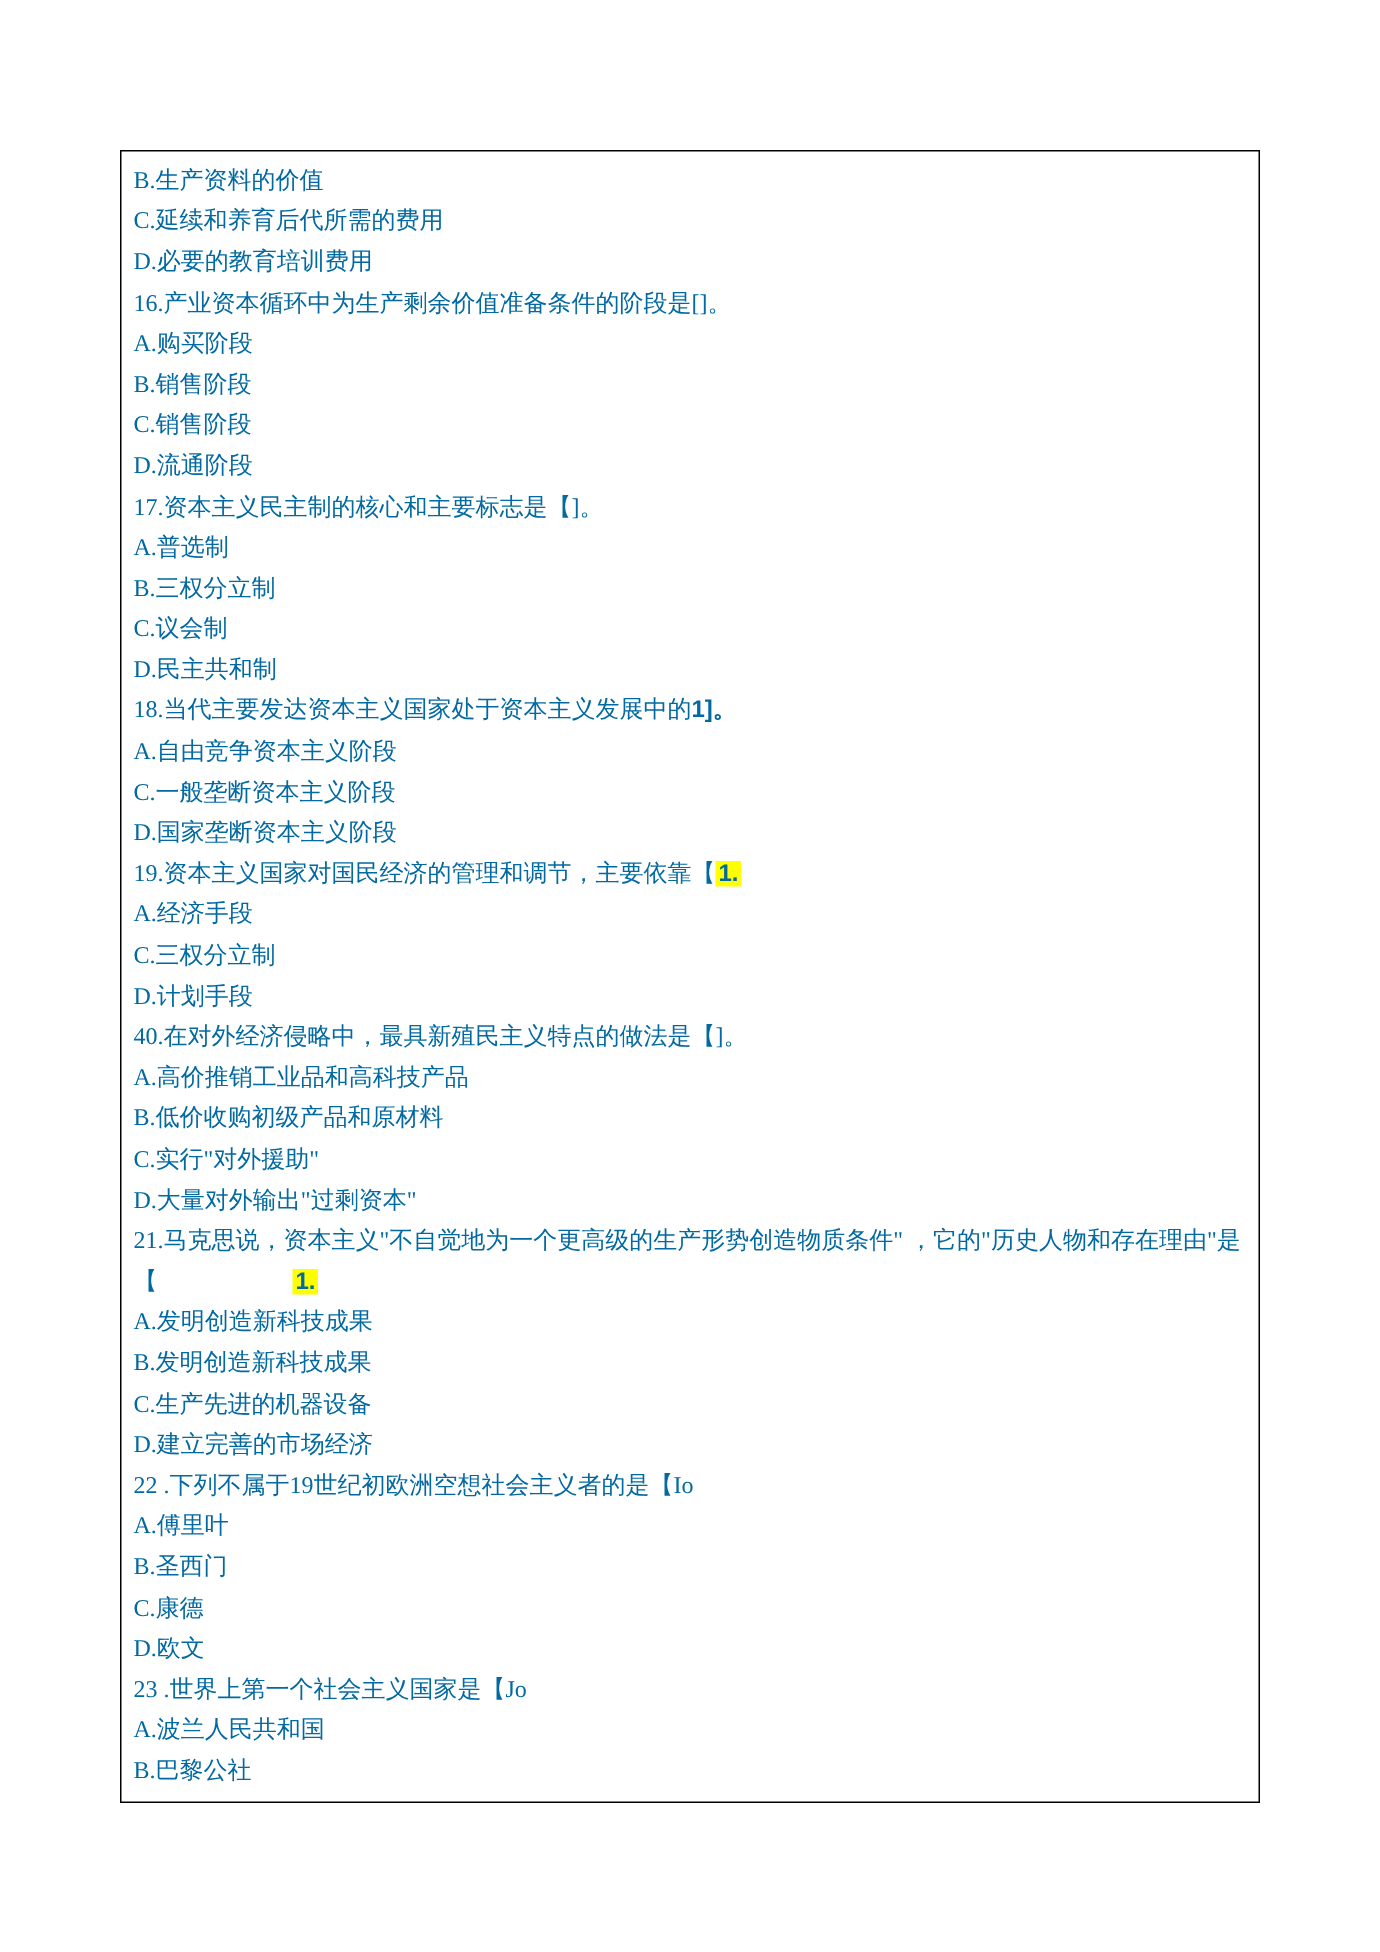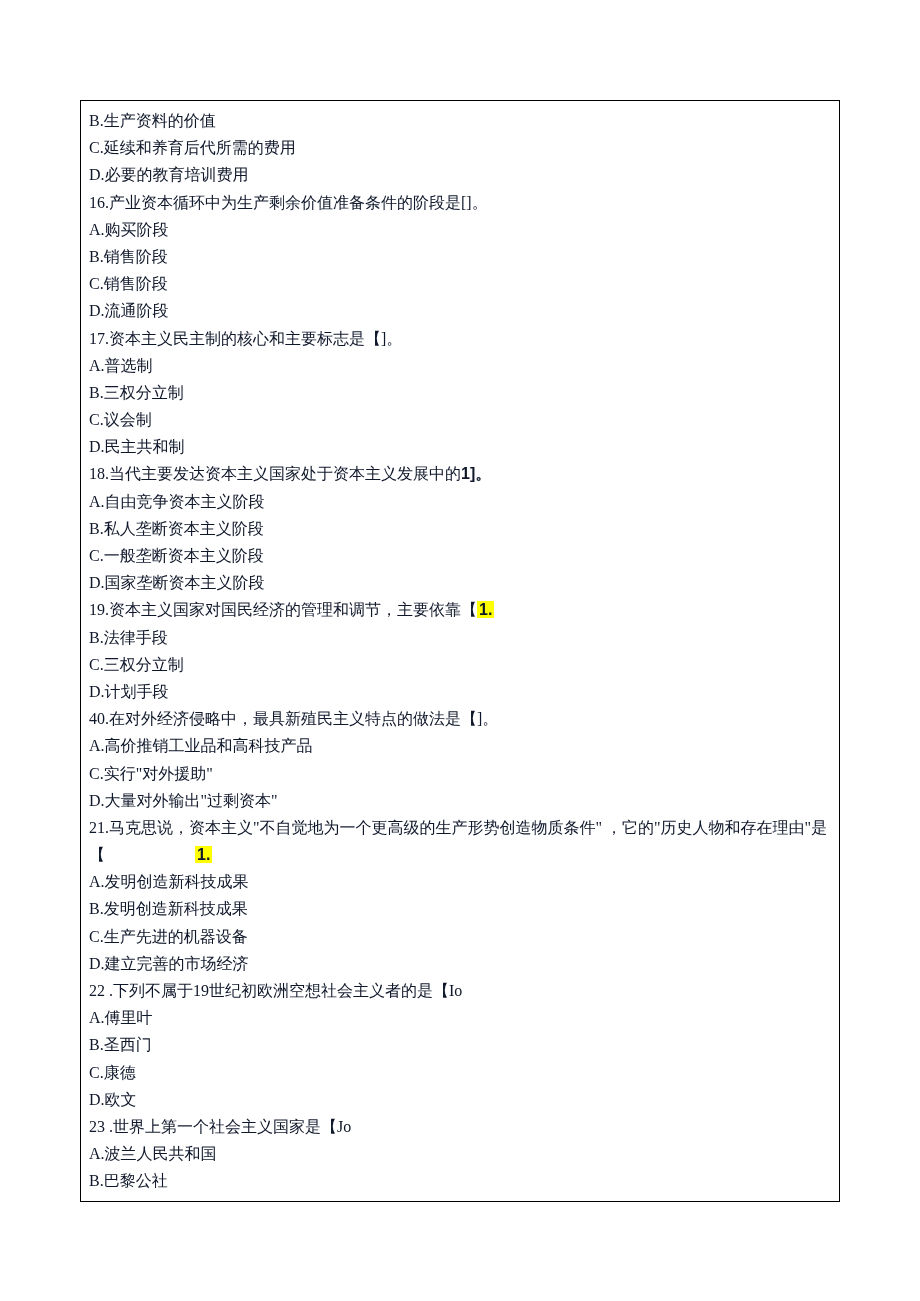--- a/index.html
+++ b/index.html
@@ -11,21 +11,21 @@
     padding: 100px 0 40px 0;
   }
   .page {
     width: 760px;
     border: 1px solid #000000;
     padding: 6px 8px;
   }
   .line {
     font-size: 16px;
     line-height: 1.7;
-    color: #0f172a;
+    color: #0369a1;
     white-space: normal;
   }
   .hl {
     background: #ffff00;
     font-weight: bold;
     font-family: Arial, sans-serif;
     padding: 0 2px;
   }
   .gap { display: inline-block; width: 90px; }
 </style>
@@ -43,31 +43,31 @@
   <div class="line">D.流通阶段</div>
   <div class="line">17.资本主义民主制的核心和主要标志是【]。</div>
   <div class="line">A.普选制</div>
   <div class="line">B.三权分立制</div>
   <div class="line">C.议会制</div>
   <div class="line">D.民主共和制</div>
   <div class="line">
     <span>18.当代主要发达资本主义国家处于资本主义发展中的</span><span style="font-weight:bold;font-family:Arial,sans-serif;">1]。</span>
   </div>
   <div class="line">A.自由竞争资本主义阶段</div>
-  <div class="line">B.私人垄断资本主义阶段</div>
   <div class="line">C.一般垄断资本主义阶段</div>
   <div class="line">D.国家垄断资本主义阶段</div>
   <div class="line">
     <span>19.资本主义国家对国民经济的管理和调节，主要依靠【</span><span class="hl">1.</span>
   </div>
-  <div class="line">B.法律手段</div>
+  <div class="line">A.经济手段</div>
   <div class="line">C.三权分立制</div>
   <div class="line">D.计划手段</div>
   <div class="line">40.在对外经济侵略中，最具新殖民主义特点的做法是【]。</div>
   <div class="line">A.高价推销工业品和高科技产品</div>
+  <div class="line">B.低价收购初级产品和原材料</div>
   <div class="line">C.实行"对外援助"</div>
   <div class="line">D.大量对外输出"过剩资本"</div>
   <div class="line">
     <span>21.马克思说，资本主义"不自觉地为一个更高级的生产形势创造物质条件" ，它的"历史人物和存在理由"是【</span><span class="gap"></span><span class="hl">1.</span>
   </div>
   <div class="line">A.发明创造新科技成果</div>
   <div class="line">B.发明创造新科技成果</div>
   <div class="line">C.生产先进的机器设备</div>
   <div class="line">D.建立完善的市场经济</div>
   <div class="line">22 .下列不属于19世纪初欧洲空想社会主义者的是【Io</div>

